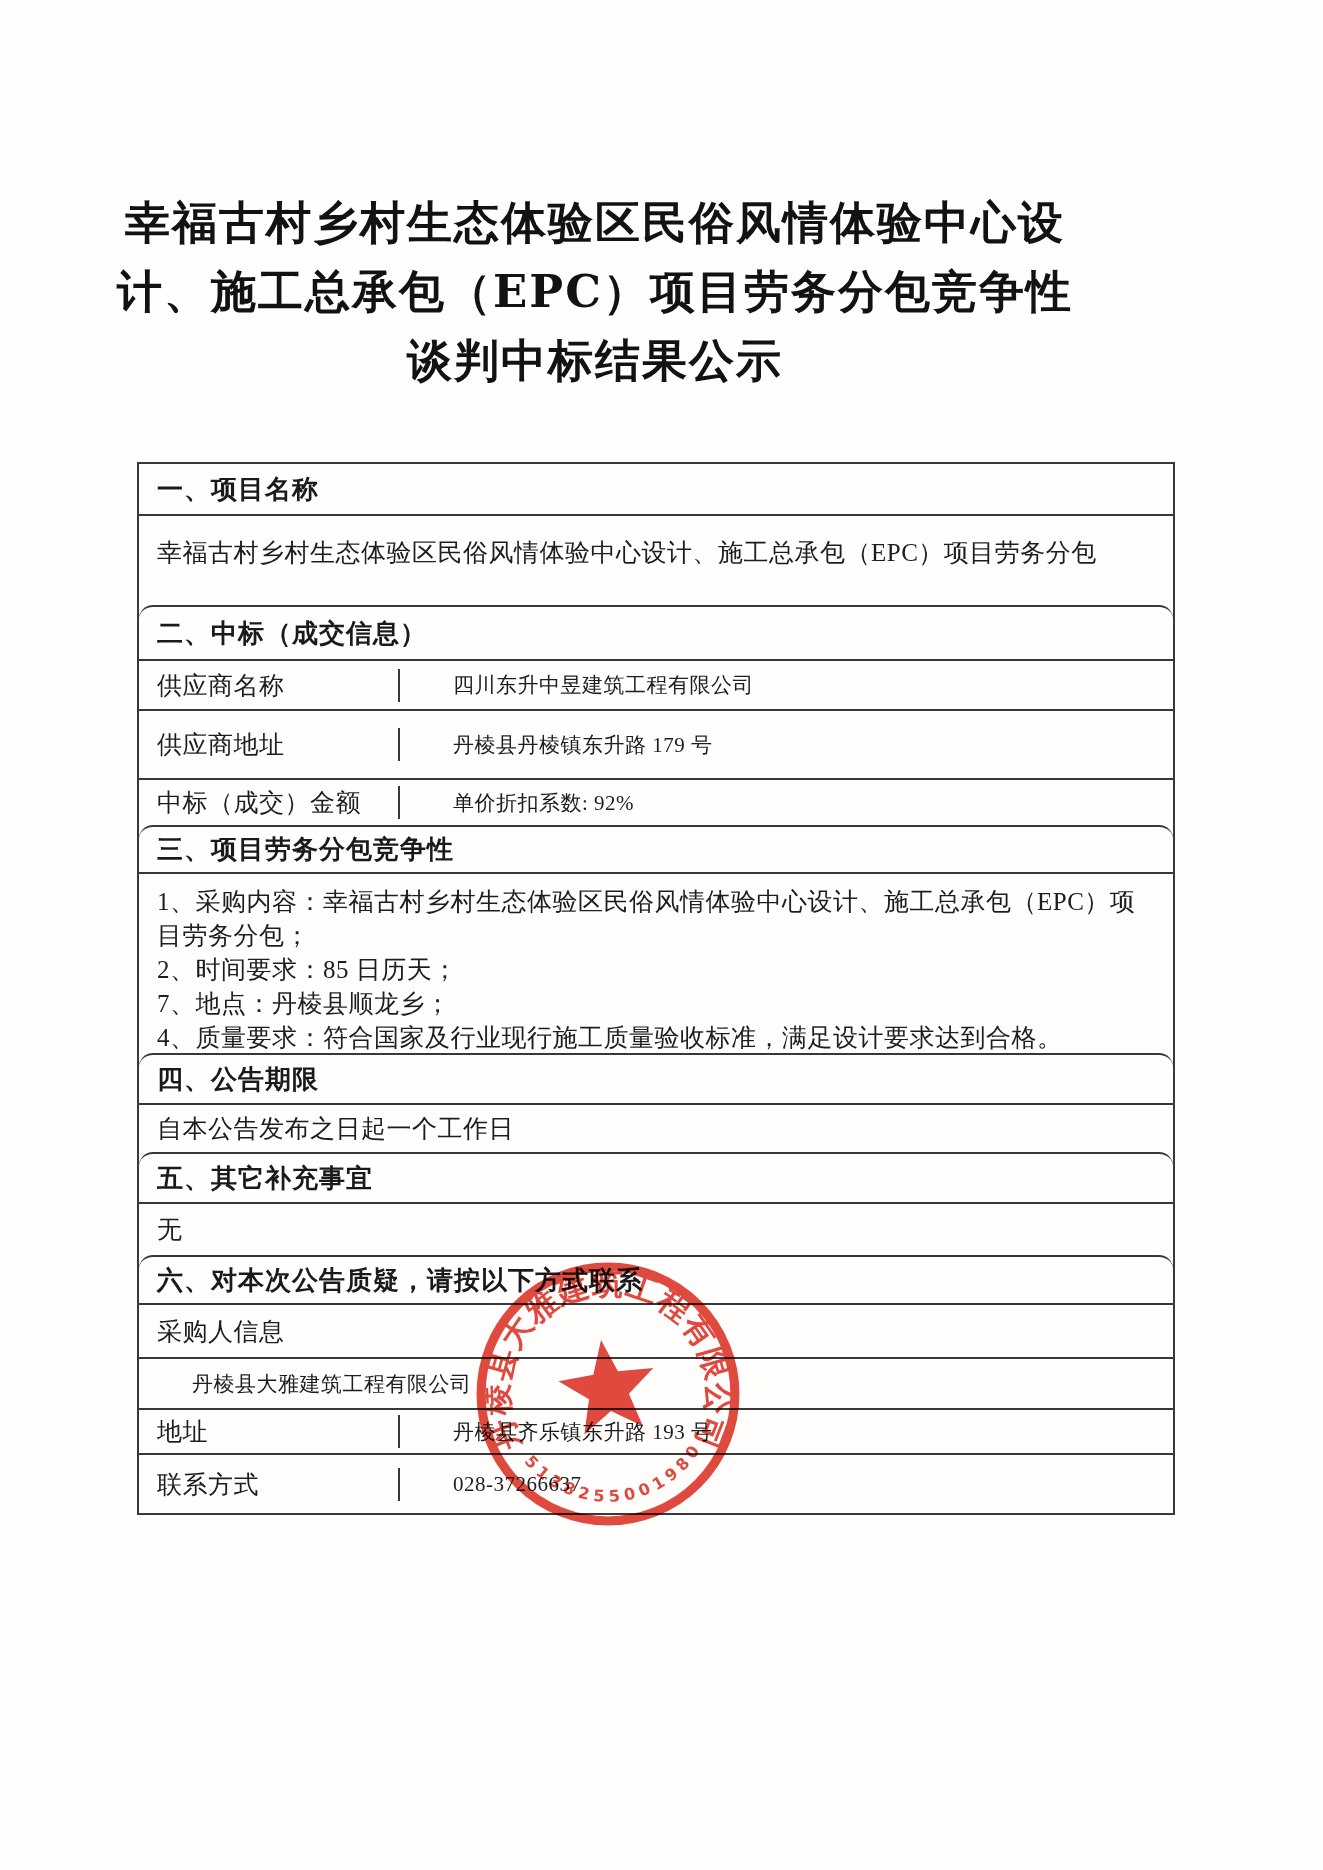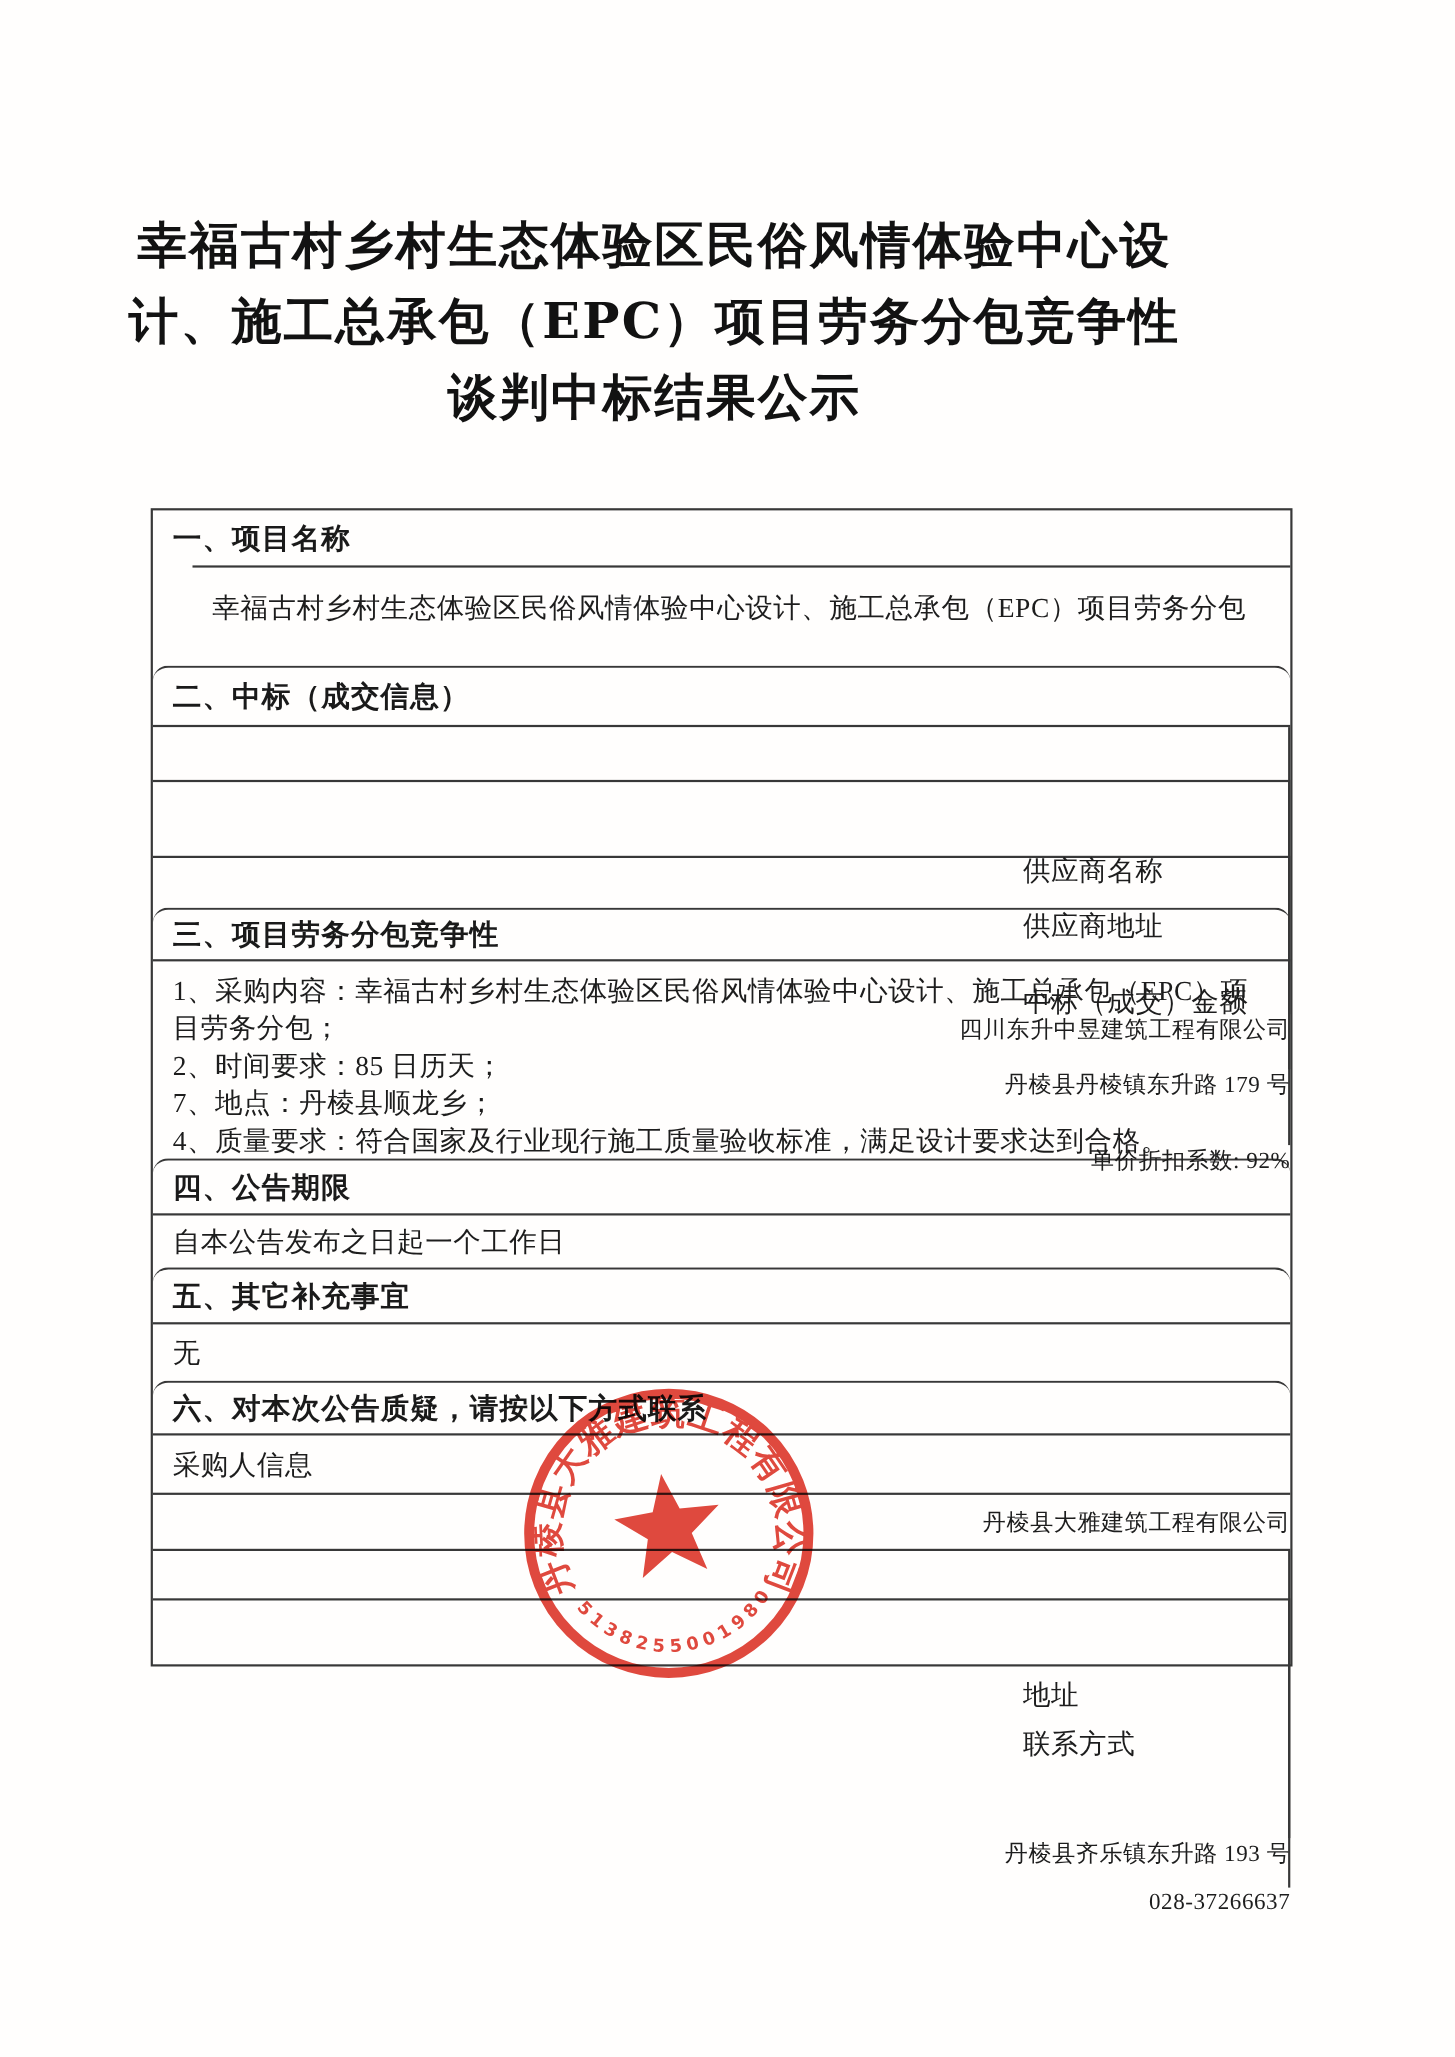--- a/index.html
+++ b/index.html
@@ -45,27 +45,27 @@
     color:#1a1a1a;
     letter-spacing:1px;
     border-radius:14px;
   }
   .row.content {
     display:flex; align-items:center;
     padding:0 18px;
     font-size:25px;
     letter-spacing:0.5px;
   }
-  .row.content.tall { align-items:flex-start; padding-top:20px;margin-left:36px; }
+  .row.content.tall { align-items:flex-start; padding-top:20px; }
   .row.content.lines {
     display:block;
     padding:11px 18px 0 18px;
     line-height:34px;
   }
-  .row.kv { display:flex; align-items:flex-end;flex-direction:column; }
+  .row.kv { display:flex; align-items:center; }
   .kv-label {
     width:261px; flex:0 0 261px;
     border-right:2px solid #383838;
     display:flex; align-items:center;
     padding-left:18px;
     box-sizing:border-box;
     font-size:25px;
     letter-spacing:0.5px;
   }
   .kv-value {

